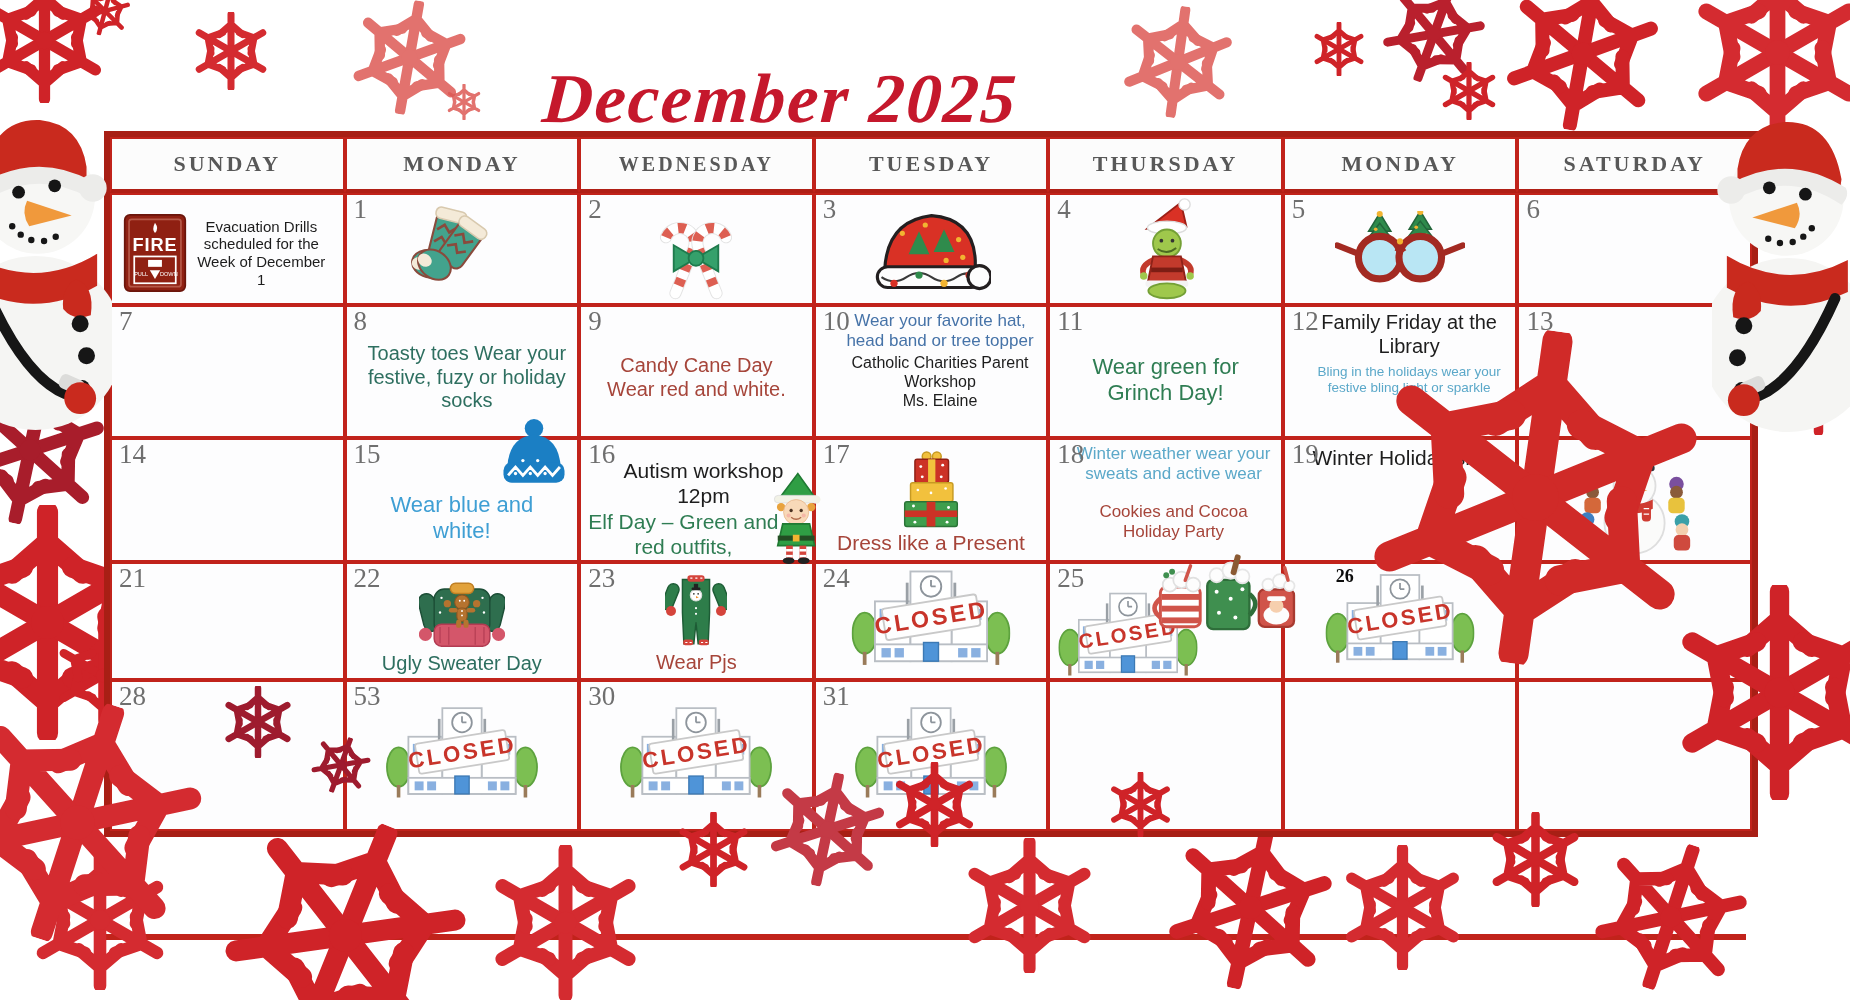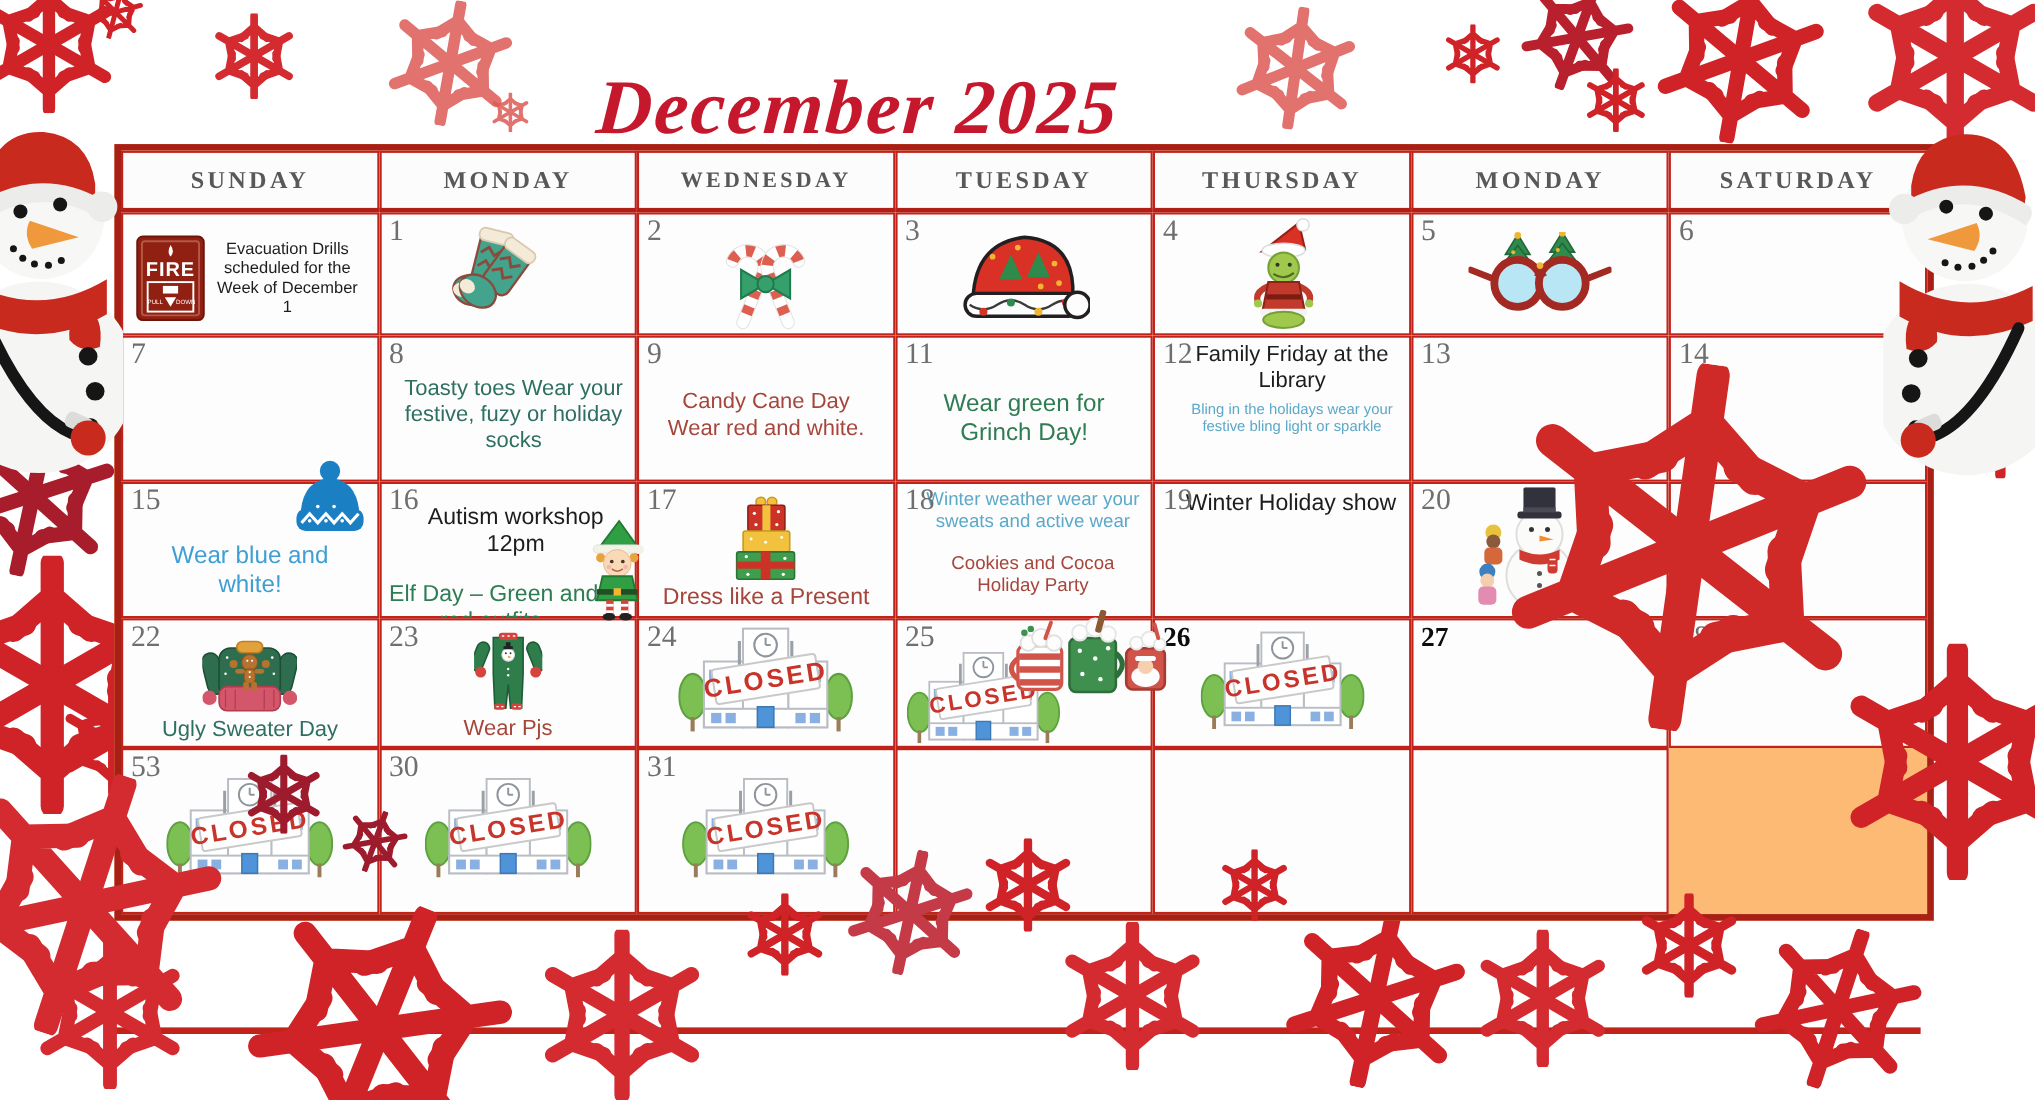--- a/index.html
+++ b/index.html
@@ -11,21 +11,21 @@
   .flake{position:absolute;z-index:2;}
   .snowman{position:absolute;z-index:3;}
   .cal{position:absolute;left:104px;top:131px;width:1642px;height:694px;background:#fdba74;
        border:6px solid #a81f15;display:grid;grid-template-columns:repeat(7,1fr);
        grid-template-rows:56px 112px 133px 124px 118px 1fr;z-index:1;}
   .hcell{border:2px solid #c1231b;border-bottom:4px solid #b01f16;background:#fcfcfc;display:flex;
          align-items:center;justify-content:center;color:#585858;font-size:22px;font-weight:600;
          letter-spacing:3px;}
   .cell{position:relative;border:2px solid #c1231b;background:#fdfdfe;}
   .num{position:absolute;top:1px;left:7px;font-size:27px;color:#6f6f6f;line-height:1;z-index:1;}
-  .num.dark{color:#0c0c0c;font-weight:bold;font-size:25px;top:3px;}
+  .num.dark{color:#0c0c0c;font-weight:bold;font-size:18px;top:3px;margin-left:44px;}
   .cc{height:100%;display:flex;flex-direction:column;align-items:center;justify-content:center;
       text-align:center;overflow:visible;}
   .ev{font-family:Liberation Sans, sans-serif;line-height:1.18;text-align:center;}
   .c-teal{color:#2e6f60;} .c-green{color:#2f7d53;} .c-red{color:#a6453a;} .c-blue{color:#4673a8;}
   .c-lblue{color:#5ba8c9;} .c-sky{color:#3f9fd4;text-align:center;} .c-black{color:#1d1d1d;}
   .sz22{font-size:22px;} .sz21{font-size:21px;} .sz20{font-size:20px;} .sz17{font-size:17px;}
   .sz16{font-size:16px;} .sz15{font-size:15px;} .sz14{font-size:13.5px;}
   .r1c1{height:100%;display:flex;align-items:center;justify-content:center;gap:4px;padding:4px;}
   .abs{position:absolute;z-index:2;}
   .bottom-line{position:absolute;left:104px;top:934px;width:1642px;height:6px;background:#c1231b;z-index:0;}
@@ -366,20 +366,28 @@
   </div>
 
   <div class="cell">
     <span class="num">9</span>
     <div class="cc" style="padding:6px 12px">
       <div class="ev c-red sz20">Candy Cane Day</div>
       <div class="ev c-red sz20">Wear red and white.</div>
     </div>
   </div>
 
+  <div class="cell">
+    <span class="num">10</span>
+    <div class="cc" style="padding:4px 8px 4px 26px;justify-content:flex-start">
+      <div class="ev c-blue sz17">Wear your favorite hat, head band or tree topper</div>
+      <div class="ev c-black sz16" style="margin-top:3px">Catholic Charities Parent Workshop</div>
+      <div class="ev c-black sz16">Ms. Elaine</div>
+    </div>
+  </div>
 
   <div class="cell">
     <span class="num">11</span>
     <div class="cc" style="padding:8px 14px">
       <div class="ev c-green sz22">Wear green for Grinch Day!</div>
     </div>
   </div>
 
   <div class="cell">
     <span class="num">12</span>
@@ -410,21 +418,21 @@
           <circle cx="28" cy="48" r="1.8" fill="#fff"></circle>
       <circle cx="44" cy="48" r="1.8" fill="#fff"></circle>
     </svg>
     <div class="cc" style="padding:18px 14px 6px">
       <div class="ev c-sky sz22">Wear blue and white!</div>
     </div>
   </div>
 
   <div class="cell">
     <span class="num">16</span>
-    <div class="cc" style="padding:18px 6px;justify-content:space-between">
+    <div class="cc" style="padding:0 6px;justify-content:flex-end">
       <div class="ev c-black sz21" style="padding-left:14px">Autism workshop 12pm</div>
       <div class="ev c-green sz21" style="margin-top:2px;padding-right:26px">Elf Day – Green and red outfits,</div>
     </div>
     <svg class="abs" style="right:-16px;bottom:-6px" width="62" height="96" viewBox="0 0 74 114">
       <polygon points="14,36 38,4 58,32" fill="#2f9e44" stroke="#1f7a33" stroke-width="2"></polygon>
       <rect x="10" y="30" width="52" height="9" rx="4.5" fill="#f2f2e6" stroke="#ddd" stroke-width="1"></rect>
       <circle cx="60" cy="35" r="5" fill="#f2f2e6"></circle>
       <circle cx="18" cy="44" r="5" fill="#e8a33d"></circle>
           <circle cx="54" cy="44" r="5" fill="#e8a33d"></circle>
       <circle cx="36" cy="50" r="15" fill="#f8d9b8" stroke="#e8b88f" stroke-width="1"></circle>

